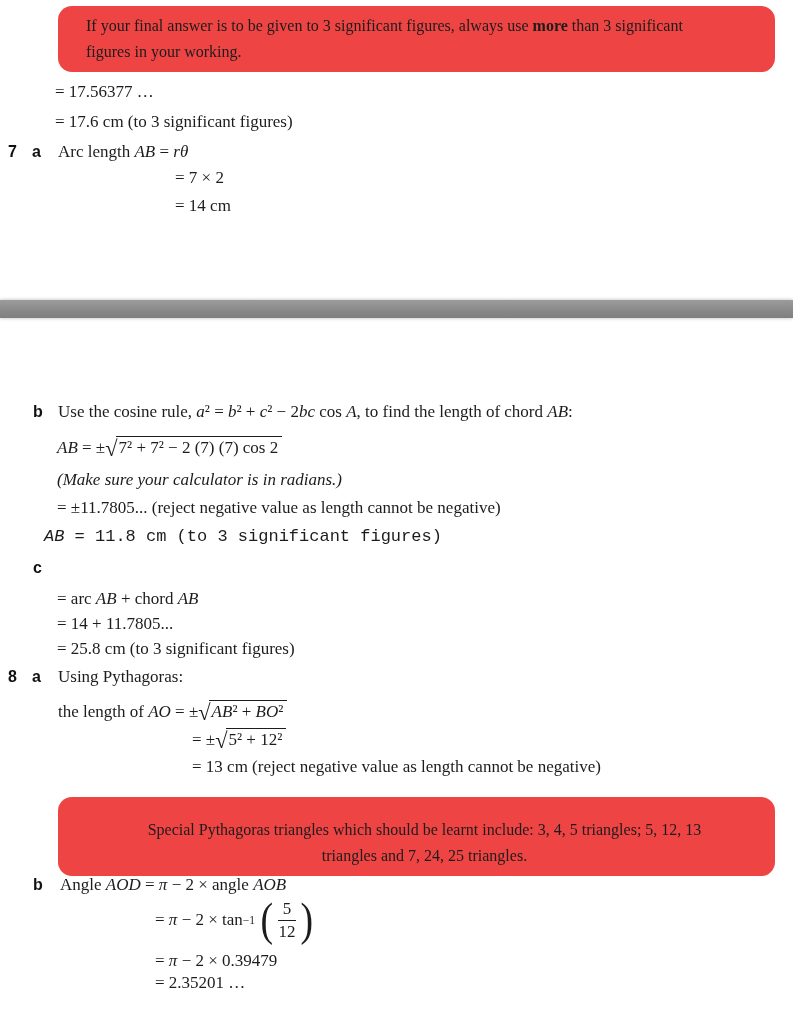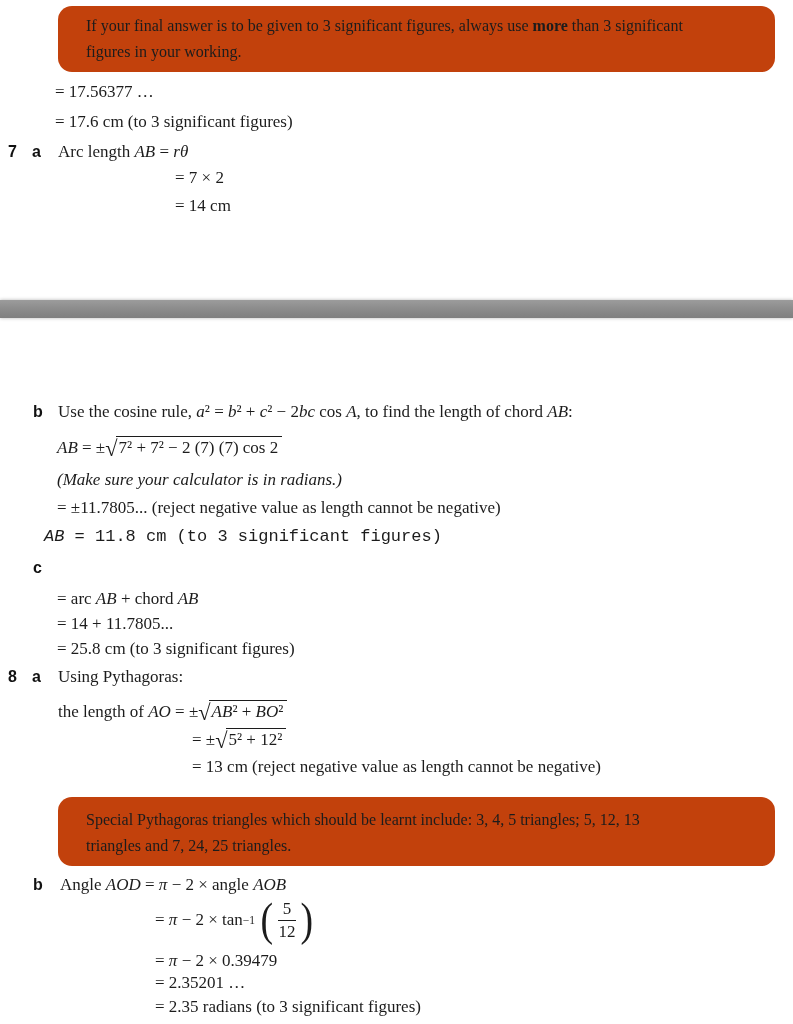--- a/index.html
+++ b/index.html
@@ -9,21 +9,21 @@
     width:793px; height:1024px;
     background:#ffffff;
     font-family:"Liberation Serif", serif;
     font-size:17px;
     color:#1c1c1c;
     overflow:hidden;
   }
   .callout {
     position:absolute;
     left:58px; width:717px;
-    background:#c2410c;
+    background:#ef4444;
     border-radius:14px;
     padding:7px 12px 7px 28px;
     font-size:16px;
     line-height:26px;
   }
   .callout .cl-line { white-space:nowrap; }
   .mline {
     position:absolute;
     line-height:24px;
     white-space:nowrap;
@@ -91,21 +91,21 @@
   <div class="mline" style="left:57px; top:612px;"><span class="tr">= 14 + 11.7805...</span></div>
   <div class="mline" style="left:57px; top:637px;"><span class="tr">= 25.8 cm (to 3 significant figures)</span></div>
 
   <div class="qlabel" style="left:8px;  top:665px;">8</div>
   <div class="qlabel" style="left:32px; top:665px;">a</div>
   <div class="mline" style="left:58px; top:665px;"><span class="tr">Using Pythagoras:</span></div>
   <div class="mline med" style="left:58px; top:697px;"><span class="tr">the length of </span><span class="ti">AO</span><span class="tr"> = ±</span><span class="tq"><span class="tq-s">√</span><span class="tq-r"><span class="ti">AB</span><span class="tr">² + </span><span class="ti">BO</span><span class="tr">²</span></span></span></div>
   <div class="mline med" style="left:192px; top:725px;"><span class="tr">= ±</span><span class="tq"><span class="tq-s">√</span><span class="tq-r"><span class="tr">5² + 12²</span></span></span></div>
   <div class="mline" style="left:192px; top:755px;"><span class="tr">= 13 cm (reject negative value as length cannot be negative)</span></div>
 
-  <div class="callout" style="top:797px; min-height:56px; padding-top:10px;">
+  <div class="callout" style="top:797px; min-height:56px; padding-top:20px;text-align:center;">
     <div class="cl-line"><span class="tr">Special Pythagoras triangles which should be learnt include: 3, 4, 5 triangles; 5, 12, 13</span></div>
     <div class="cl-line"><span class="tr">triangles and 7, 24, 25 triangles.</span></div>
   </div>
 
   <div class="qlabel" style="left:33px; top:873px;">b</div>
   <div class="mline" style="left:60px; top:873px;"><span class="tr">Angle </span><span class="ti">AOD</span><span class="tr"> = </span><span class="ti">π</span><span class="tr"> − 2 × angle </span><span class="ti">AOB</span></div>
   <div class="mline vflex" style="left:155px; top:896px; height:48px;">
       <span class="tr">= </span>
       <span class="ti">π</span>
       <span class="tr"> − 2 × tan</span>
@@ -113,15 +113,14 @@
       <span class="tr"> </span>
       <span class="tg">(</span>
       <span class="tf">
         <span class="tf-n">5</span>
         <span class="tf-d">12</span>
       </span>
       <span class="tg">)</span>
     </div>
   <div class="mline" style="left:155px; top:949px;"><span class="tr">= </span><span class="ti">π</span><span class="tr"> − 2 × 0.39479</span></div>
   <div class="mline" style="left:155px; top:971px;"><span class="tr">= 2.35201 …</span></div>
-  <div class="mline" style="left:155px; top:995px;"><span class="tr">= 2.35 radians (to 3 significant figures)</span></div>
 
 </div>
 
 </body></html>

